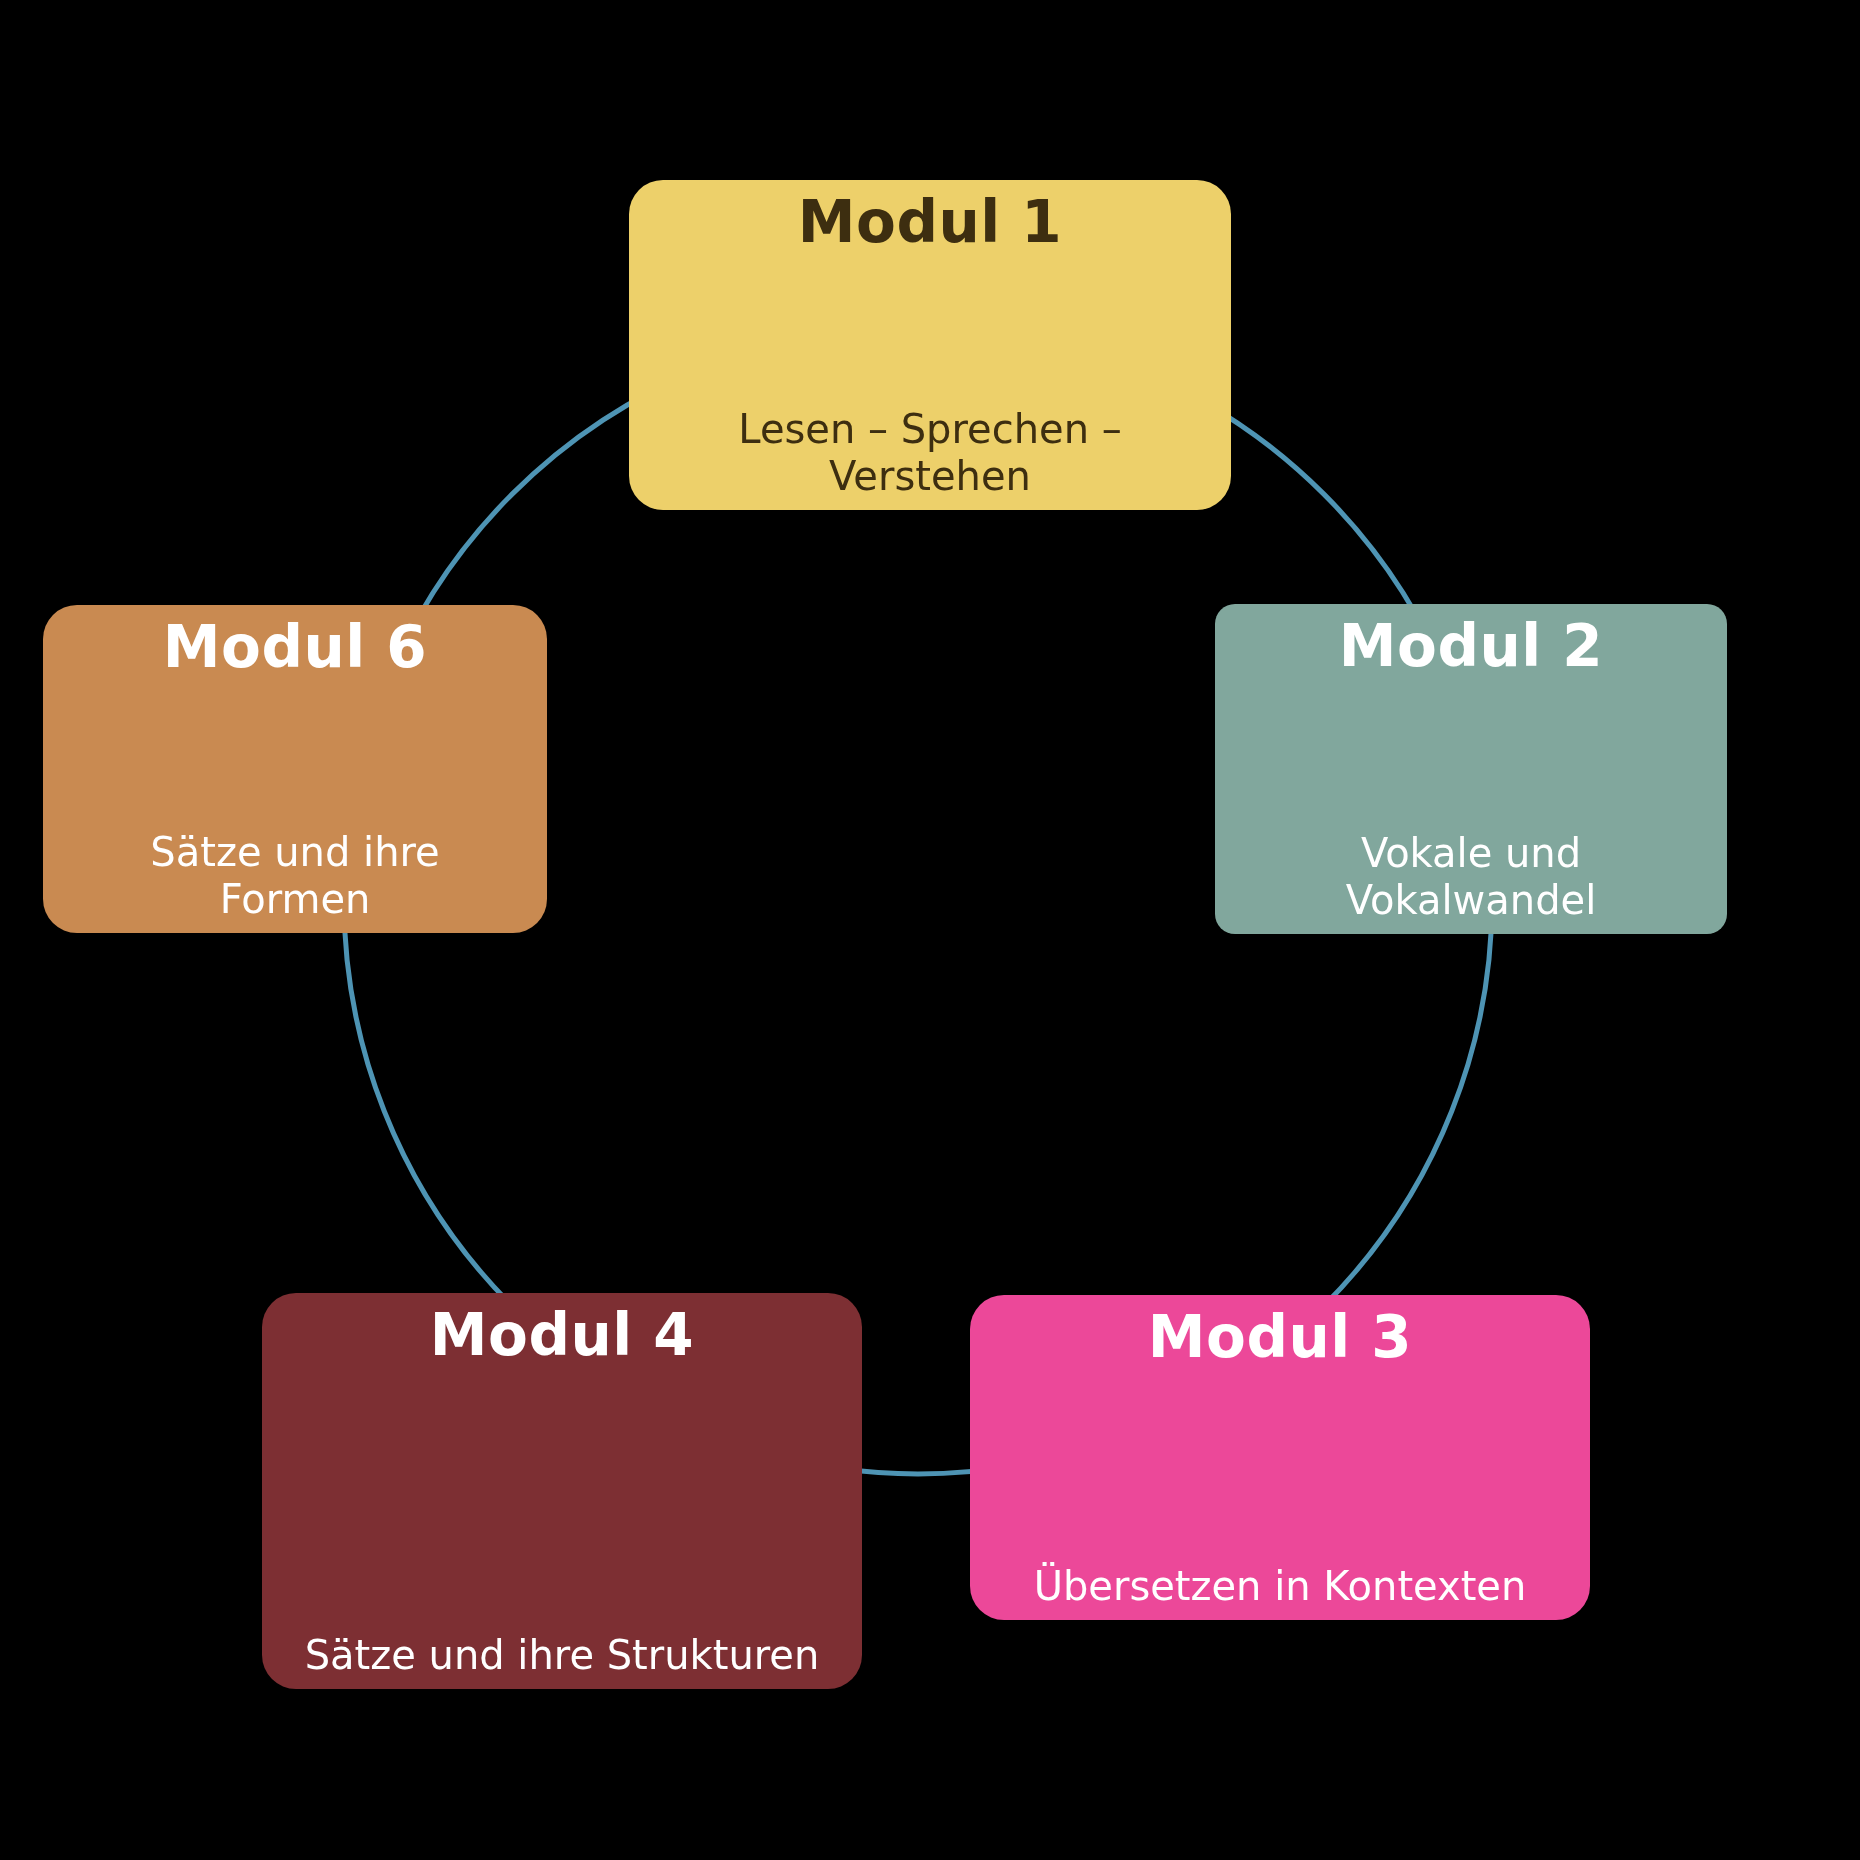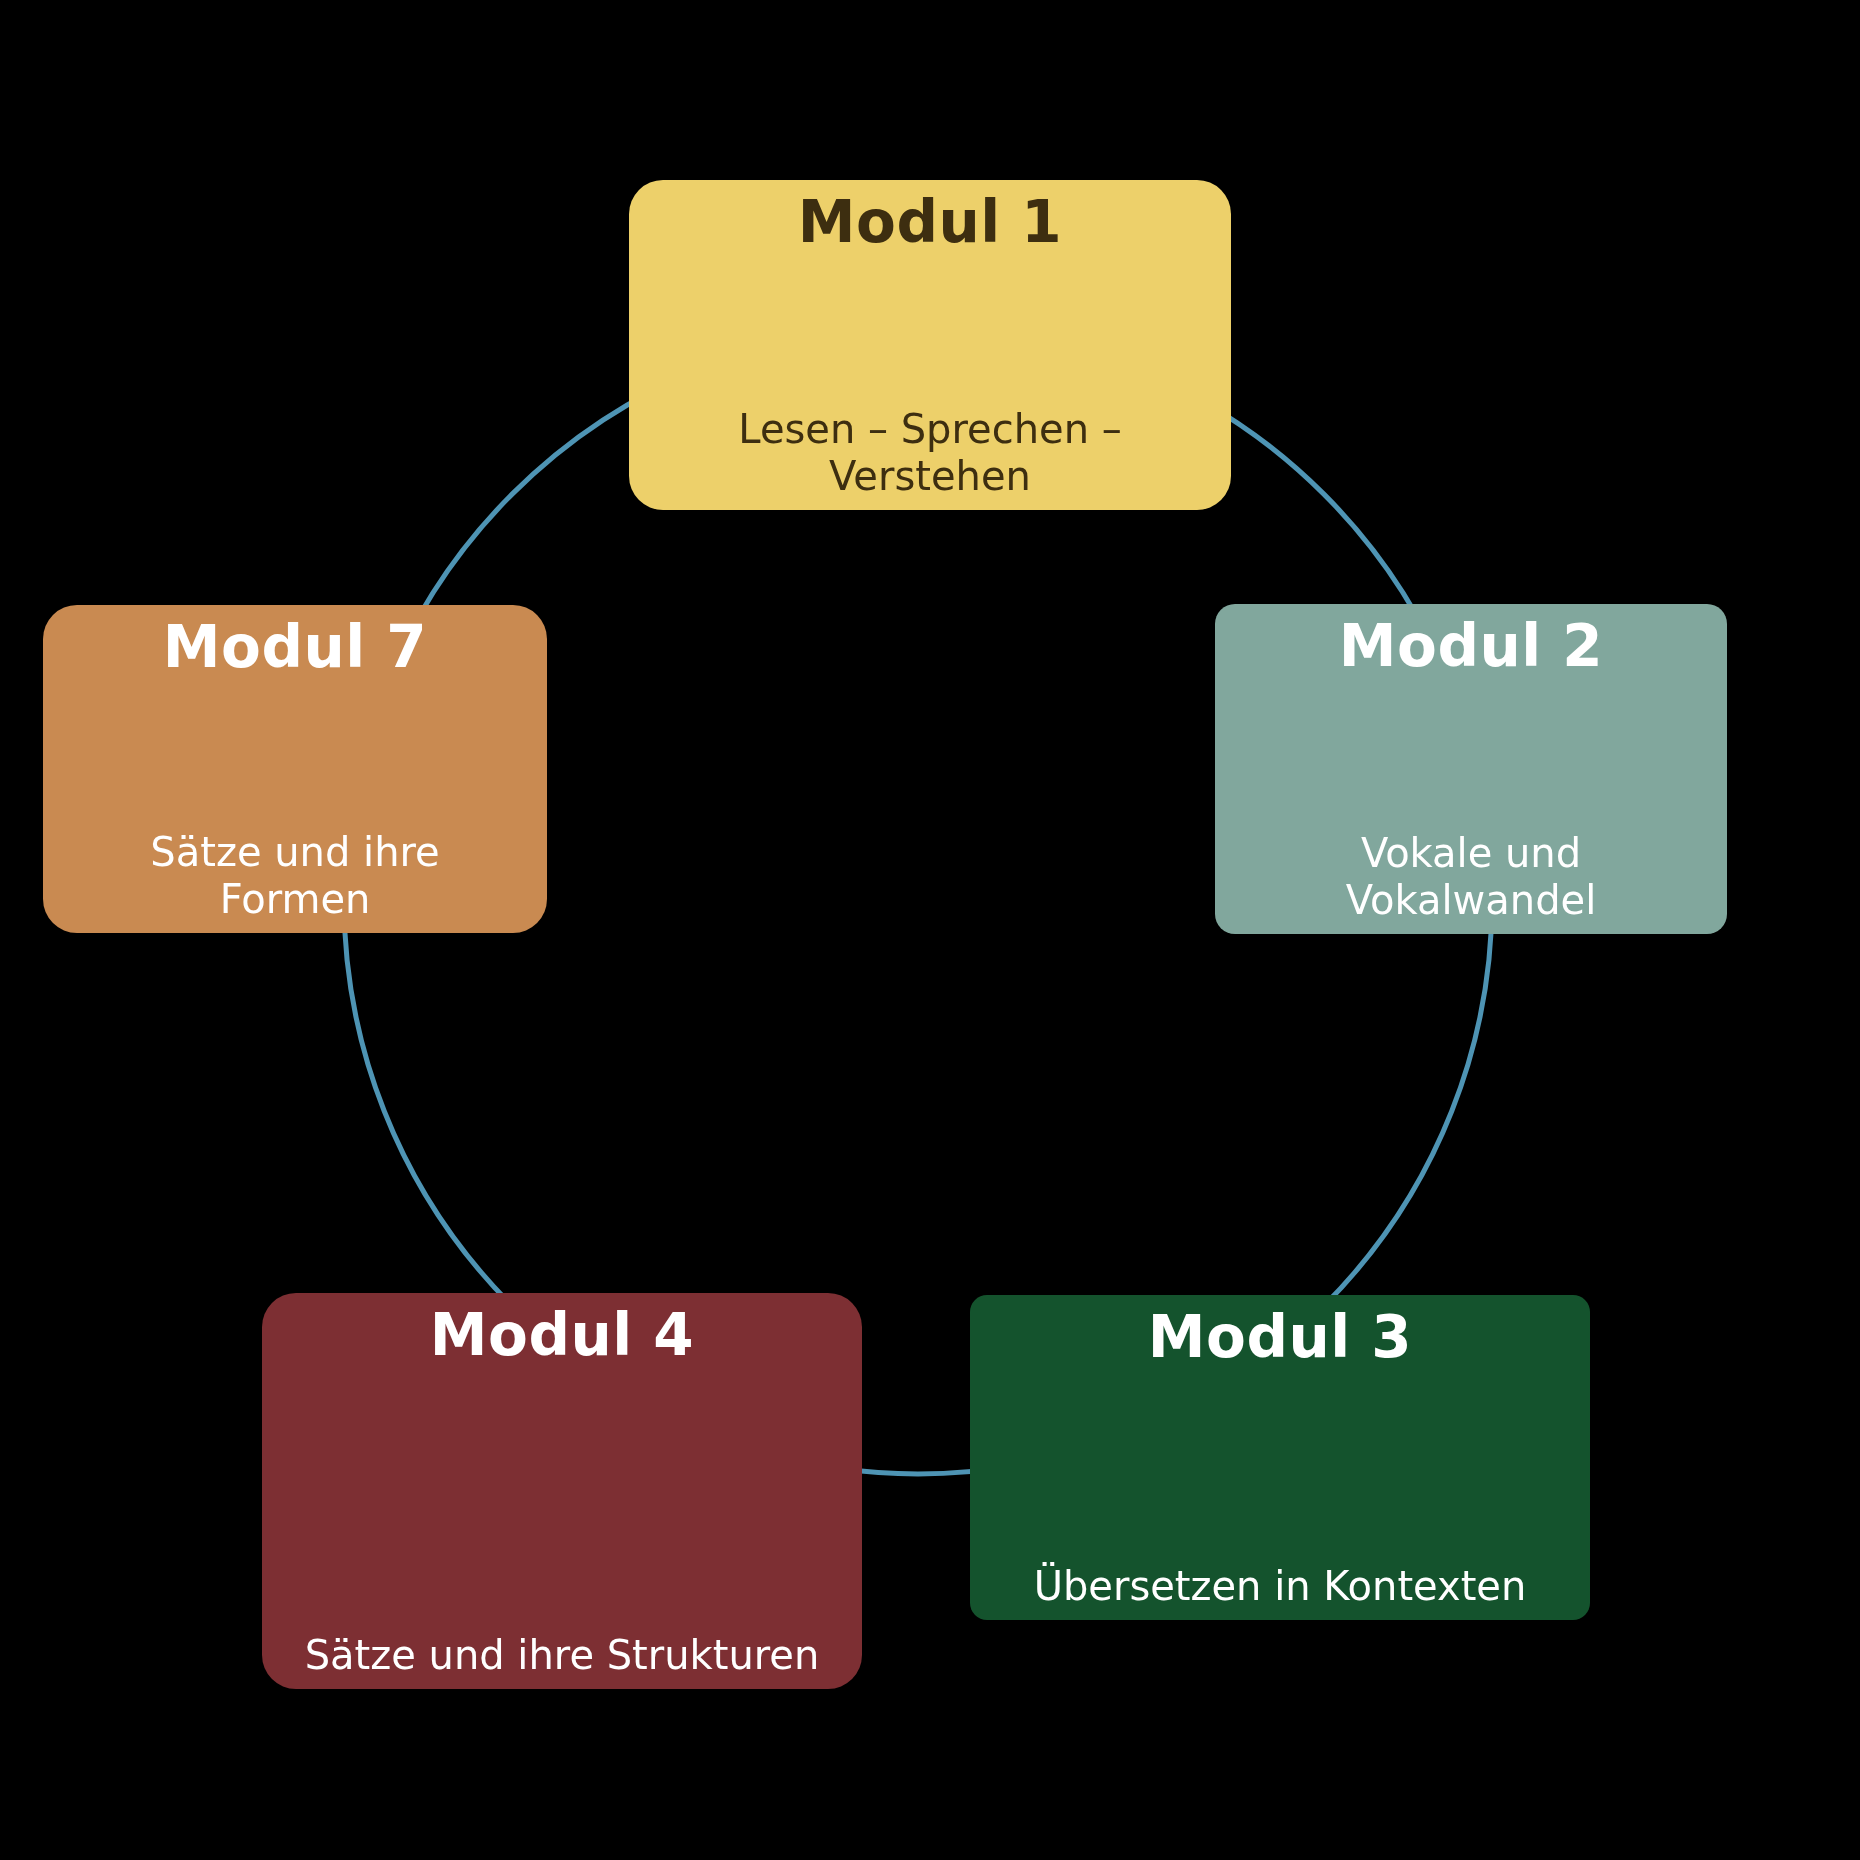--- a/index.html
+++ b/index.html
@@ -99,28 +99,28 @@
   <div class="module-box" id="module-1" style="background:#EDD06A;color:#3D2E10;">
     <div class="module-title">Modul 1</div>
     <div class="module-subtitle">Lesen – Sprechen – Verstehen</div>
   </div>
 
   <div class="module-box" id="module-2" style="background:#81A79D;color:#FFFFFF;">
     <div class="module-title">Modul 2</div>
     <div class="module-subtitle">Vokale und Vokalwandel</div>
   </div>
 
-  <div class="module-box" id="module-3" style="background:#14532d;color:#FFFFFF;border-radius:17px;">
+  <div class="module-box" id="module-3" style="background:#ec4899;color:#FFFFFF;">
     <div class="module-title">Modul 3</div>
     <div class="module-subtitle">Übersetzen in Kontexten</div>
   </div>
 
   <div class="module-box" id="module-4" style="background:#7D2F33;color:#FFFFFF;">
     <div class="module-title">Modul 4</div>
     <div class="module-subtitle">Sätze und ihre Strukturen</div>
   </div>
 
   <div class="module-box" id="module-5" style="background:#C98A51;color:#FFFFFF;">
-    <div class="module-title">Modul 7</div>
+    <div class="module-title">Modul 6</div>
     <div class="module-subtitle">Sätze und ihre Formen</div>
   </div>
 
 </div>
 
 </body></html>

